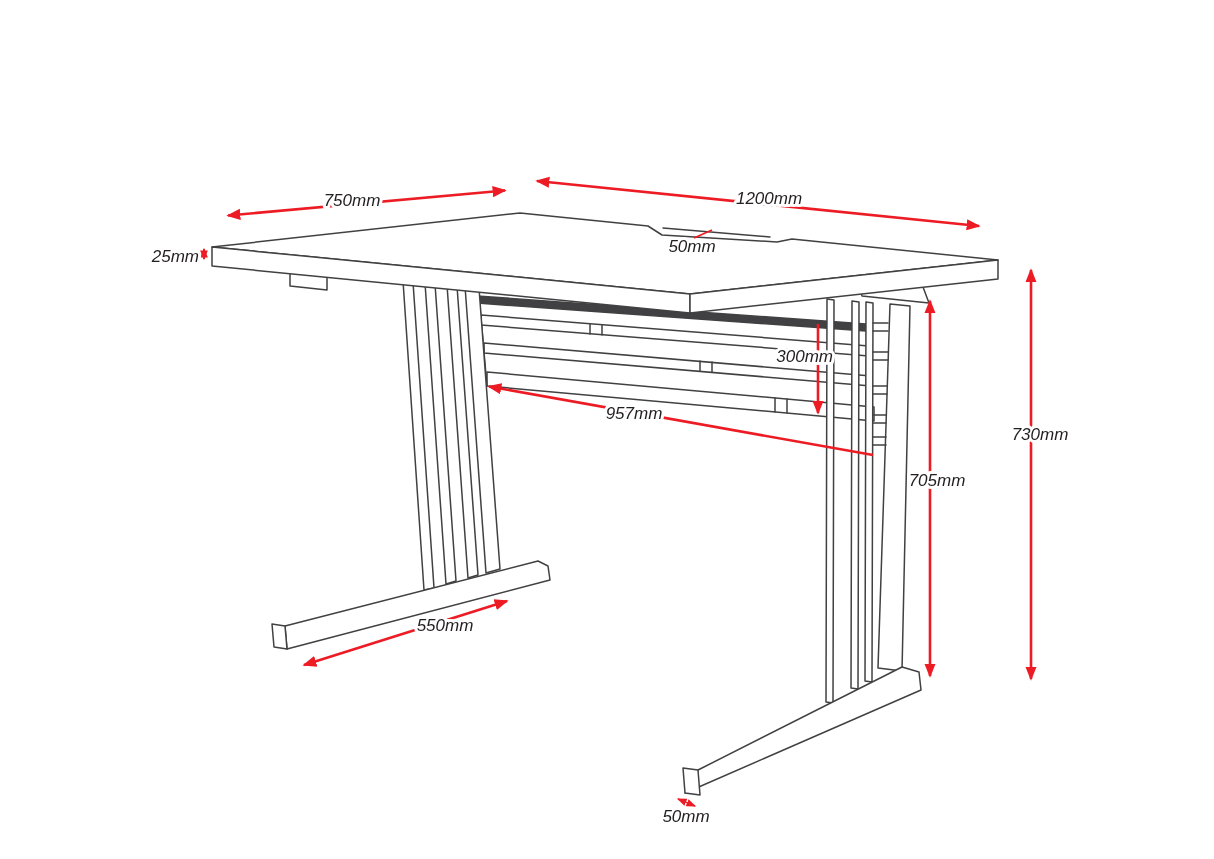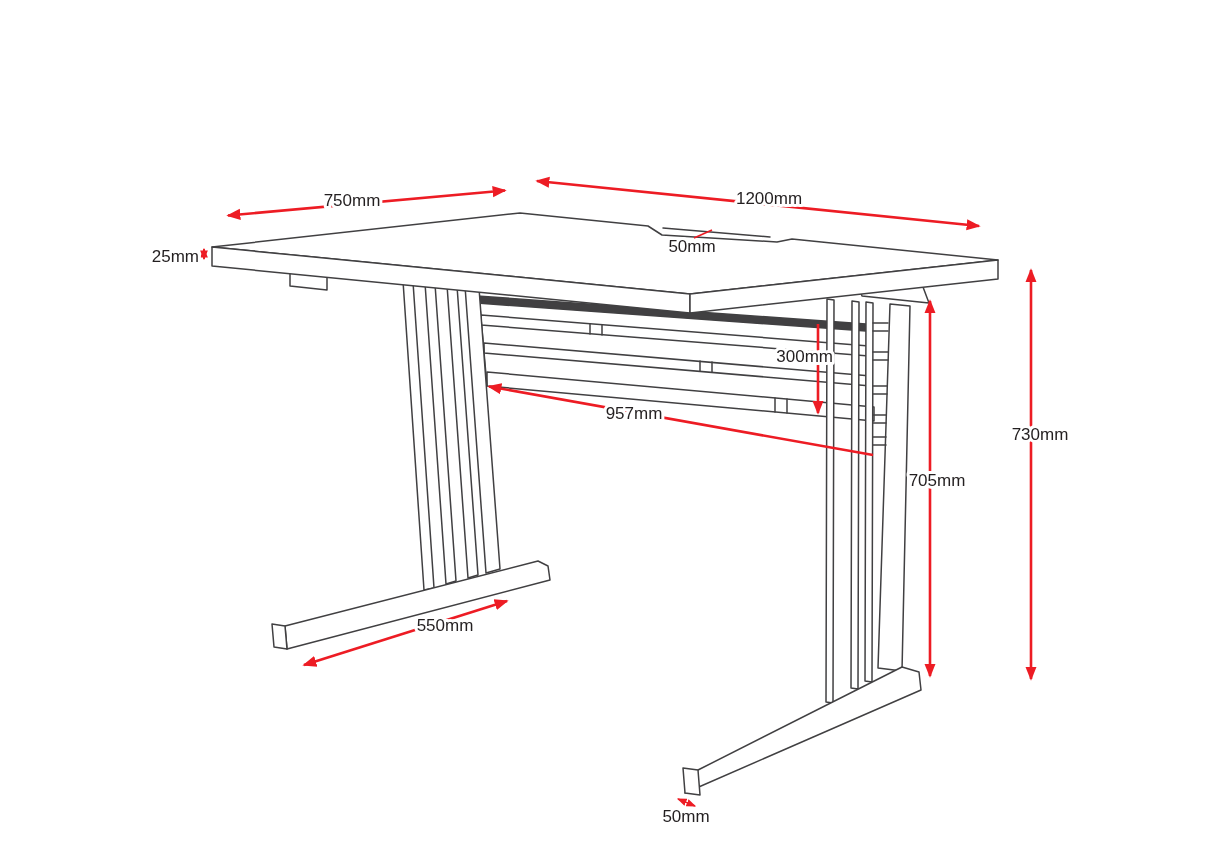--- a/index.html
+++ b/index.html
@@ -3,20 +3,21 @@
 <meta charset="utf-8">
 <style>
   html, body { margin: 0; padding: 0; background: #ffffff; }
   .stage {
     position: relative;
     width: 1214px;
     height: 829px;
     background: var(--background, #ffffff);
     font-family: "Liberation Sans", sans-serif;
     overflow: hidden;
+    font-style: italic;
   }
   svg { display: block; }
   
   .ln {
     stroke: var(--line, #414042);
     stroke-width: 1.5;
     fill: none;
     stroke-linejoin: round;
     stroke-linecap: round;
   }

